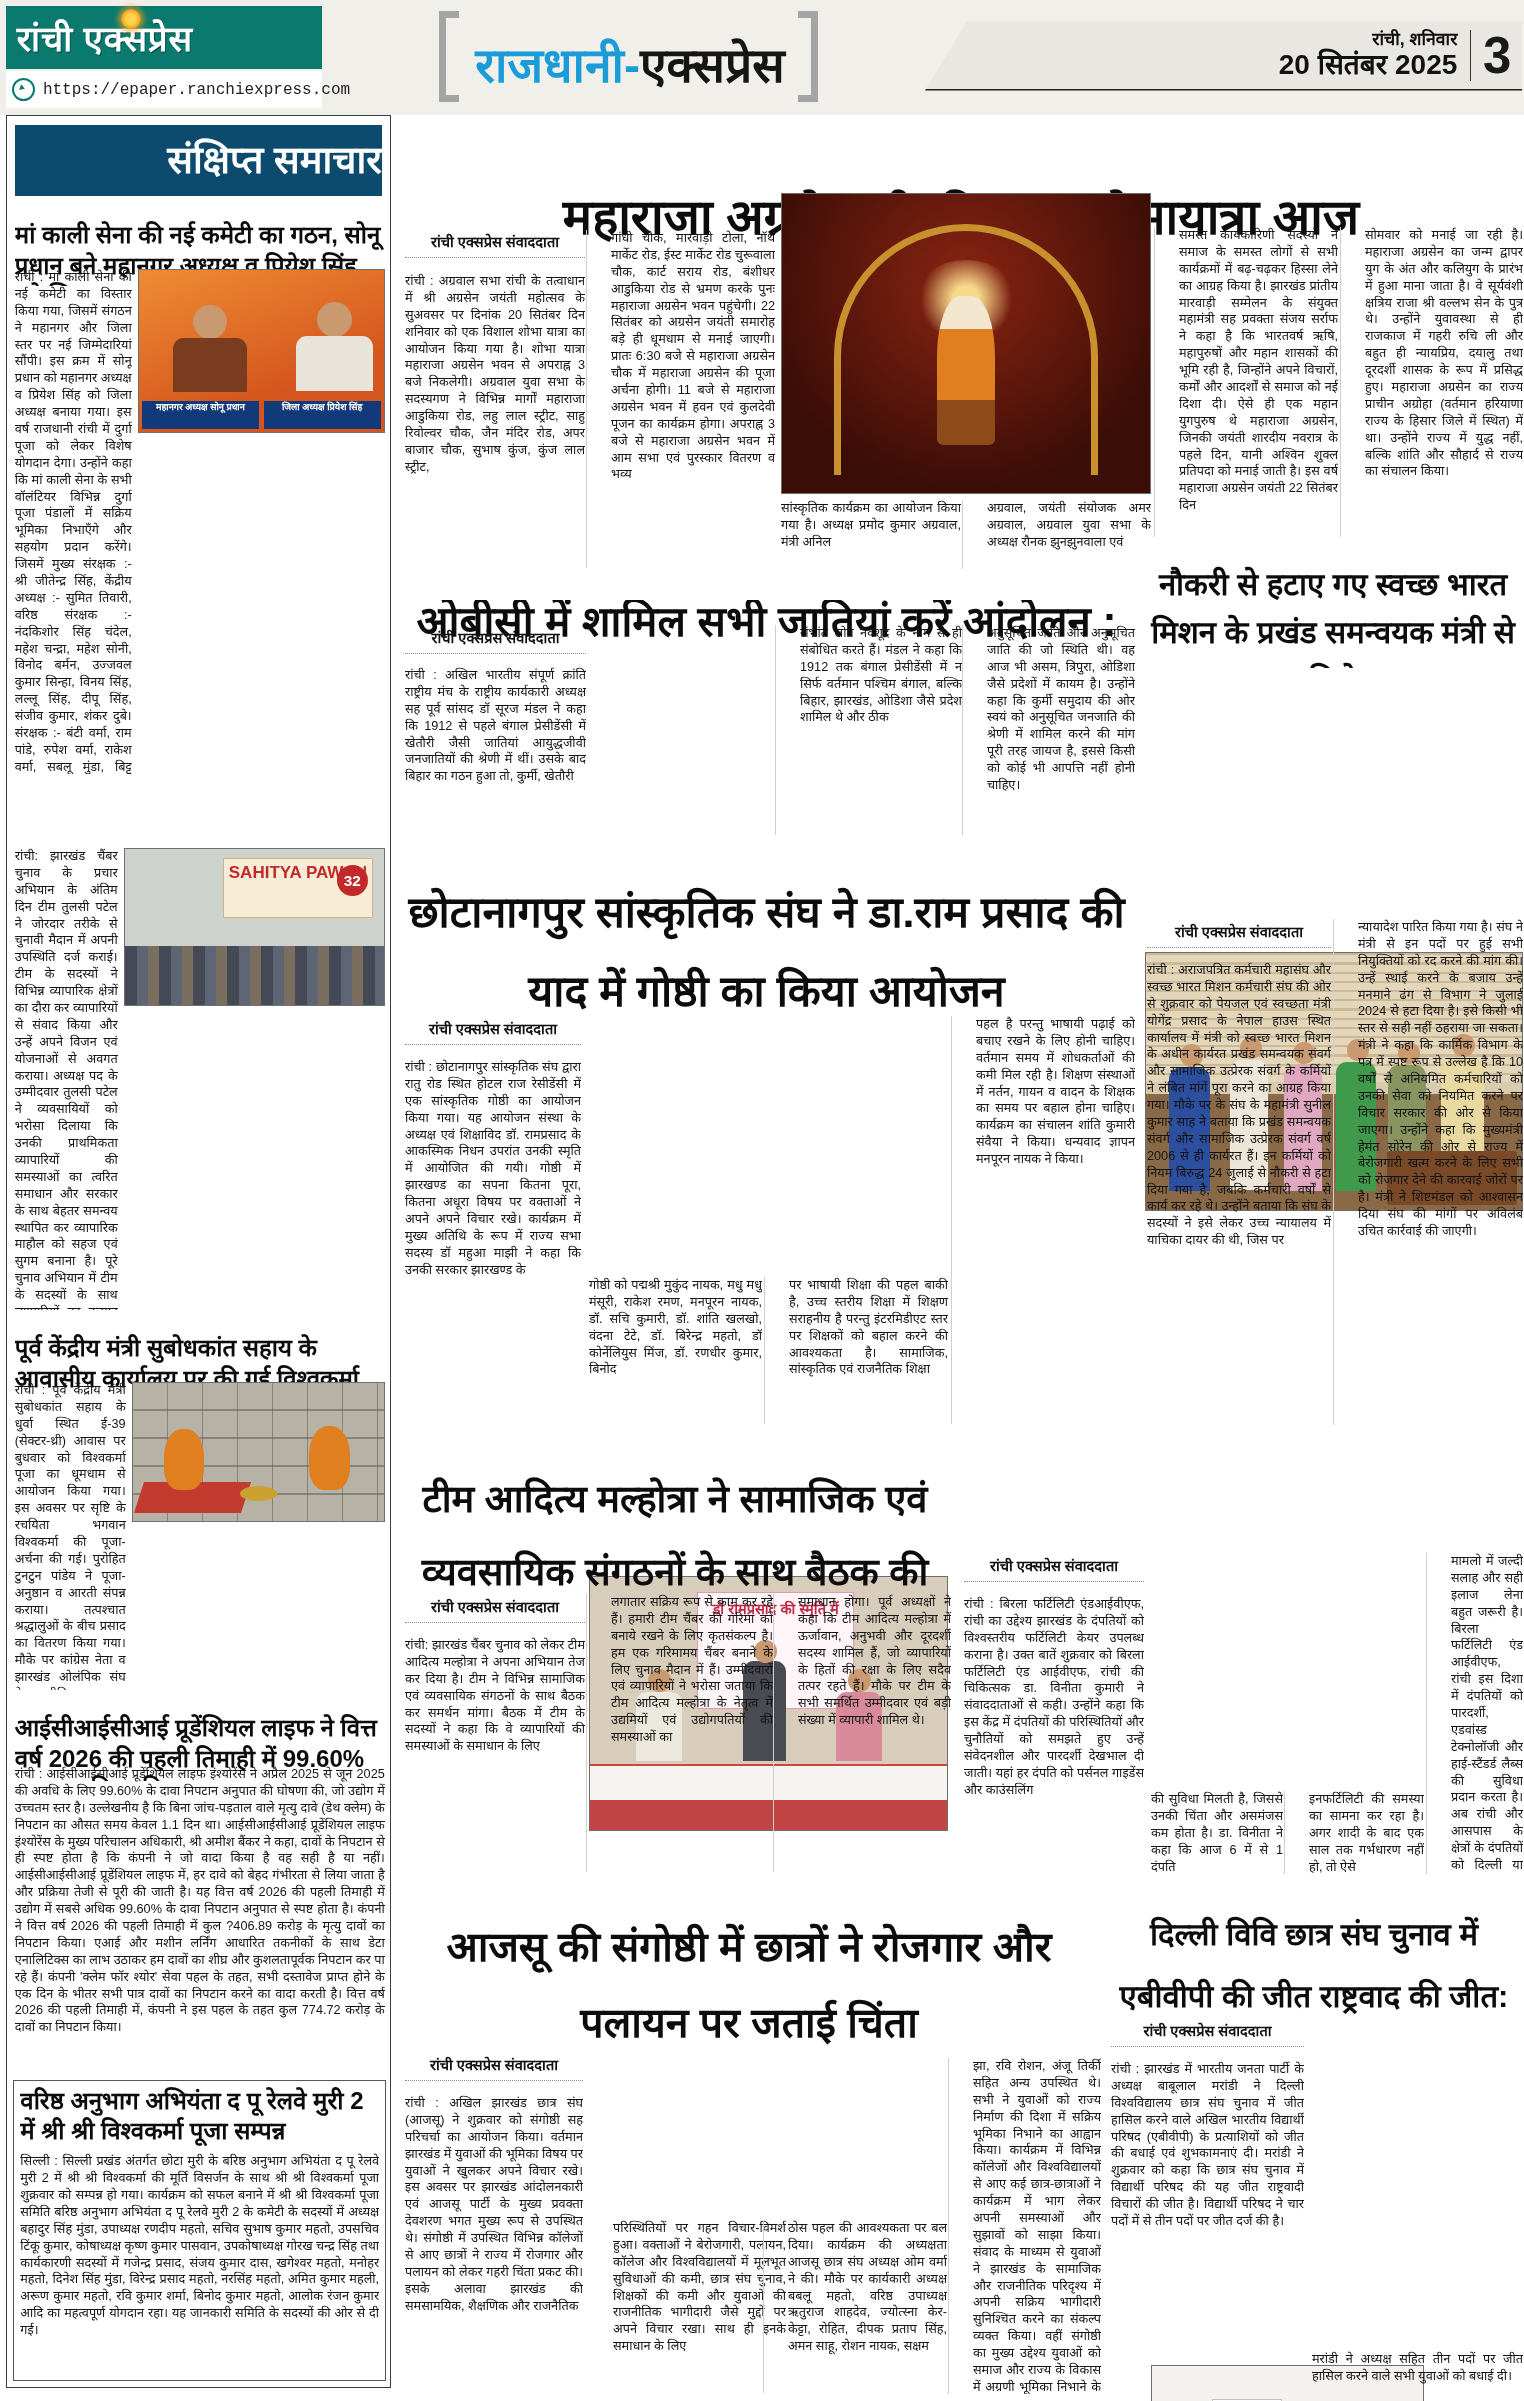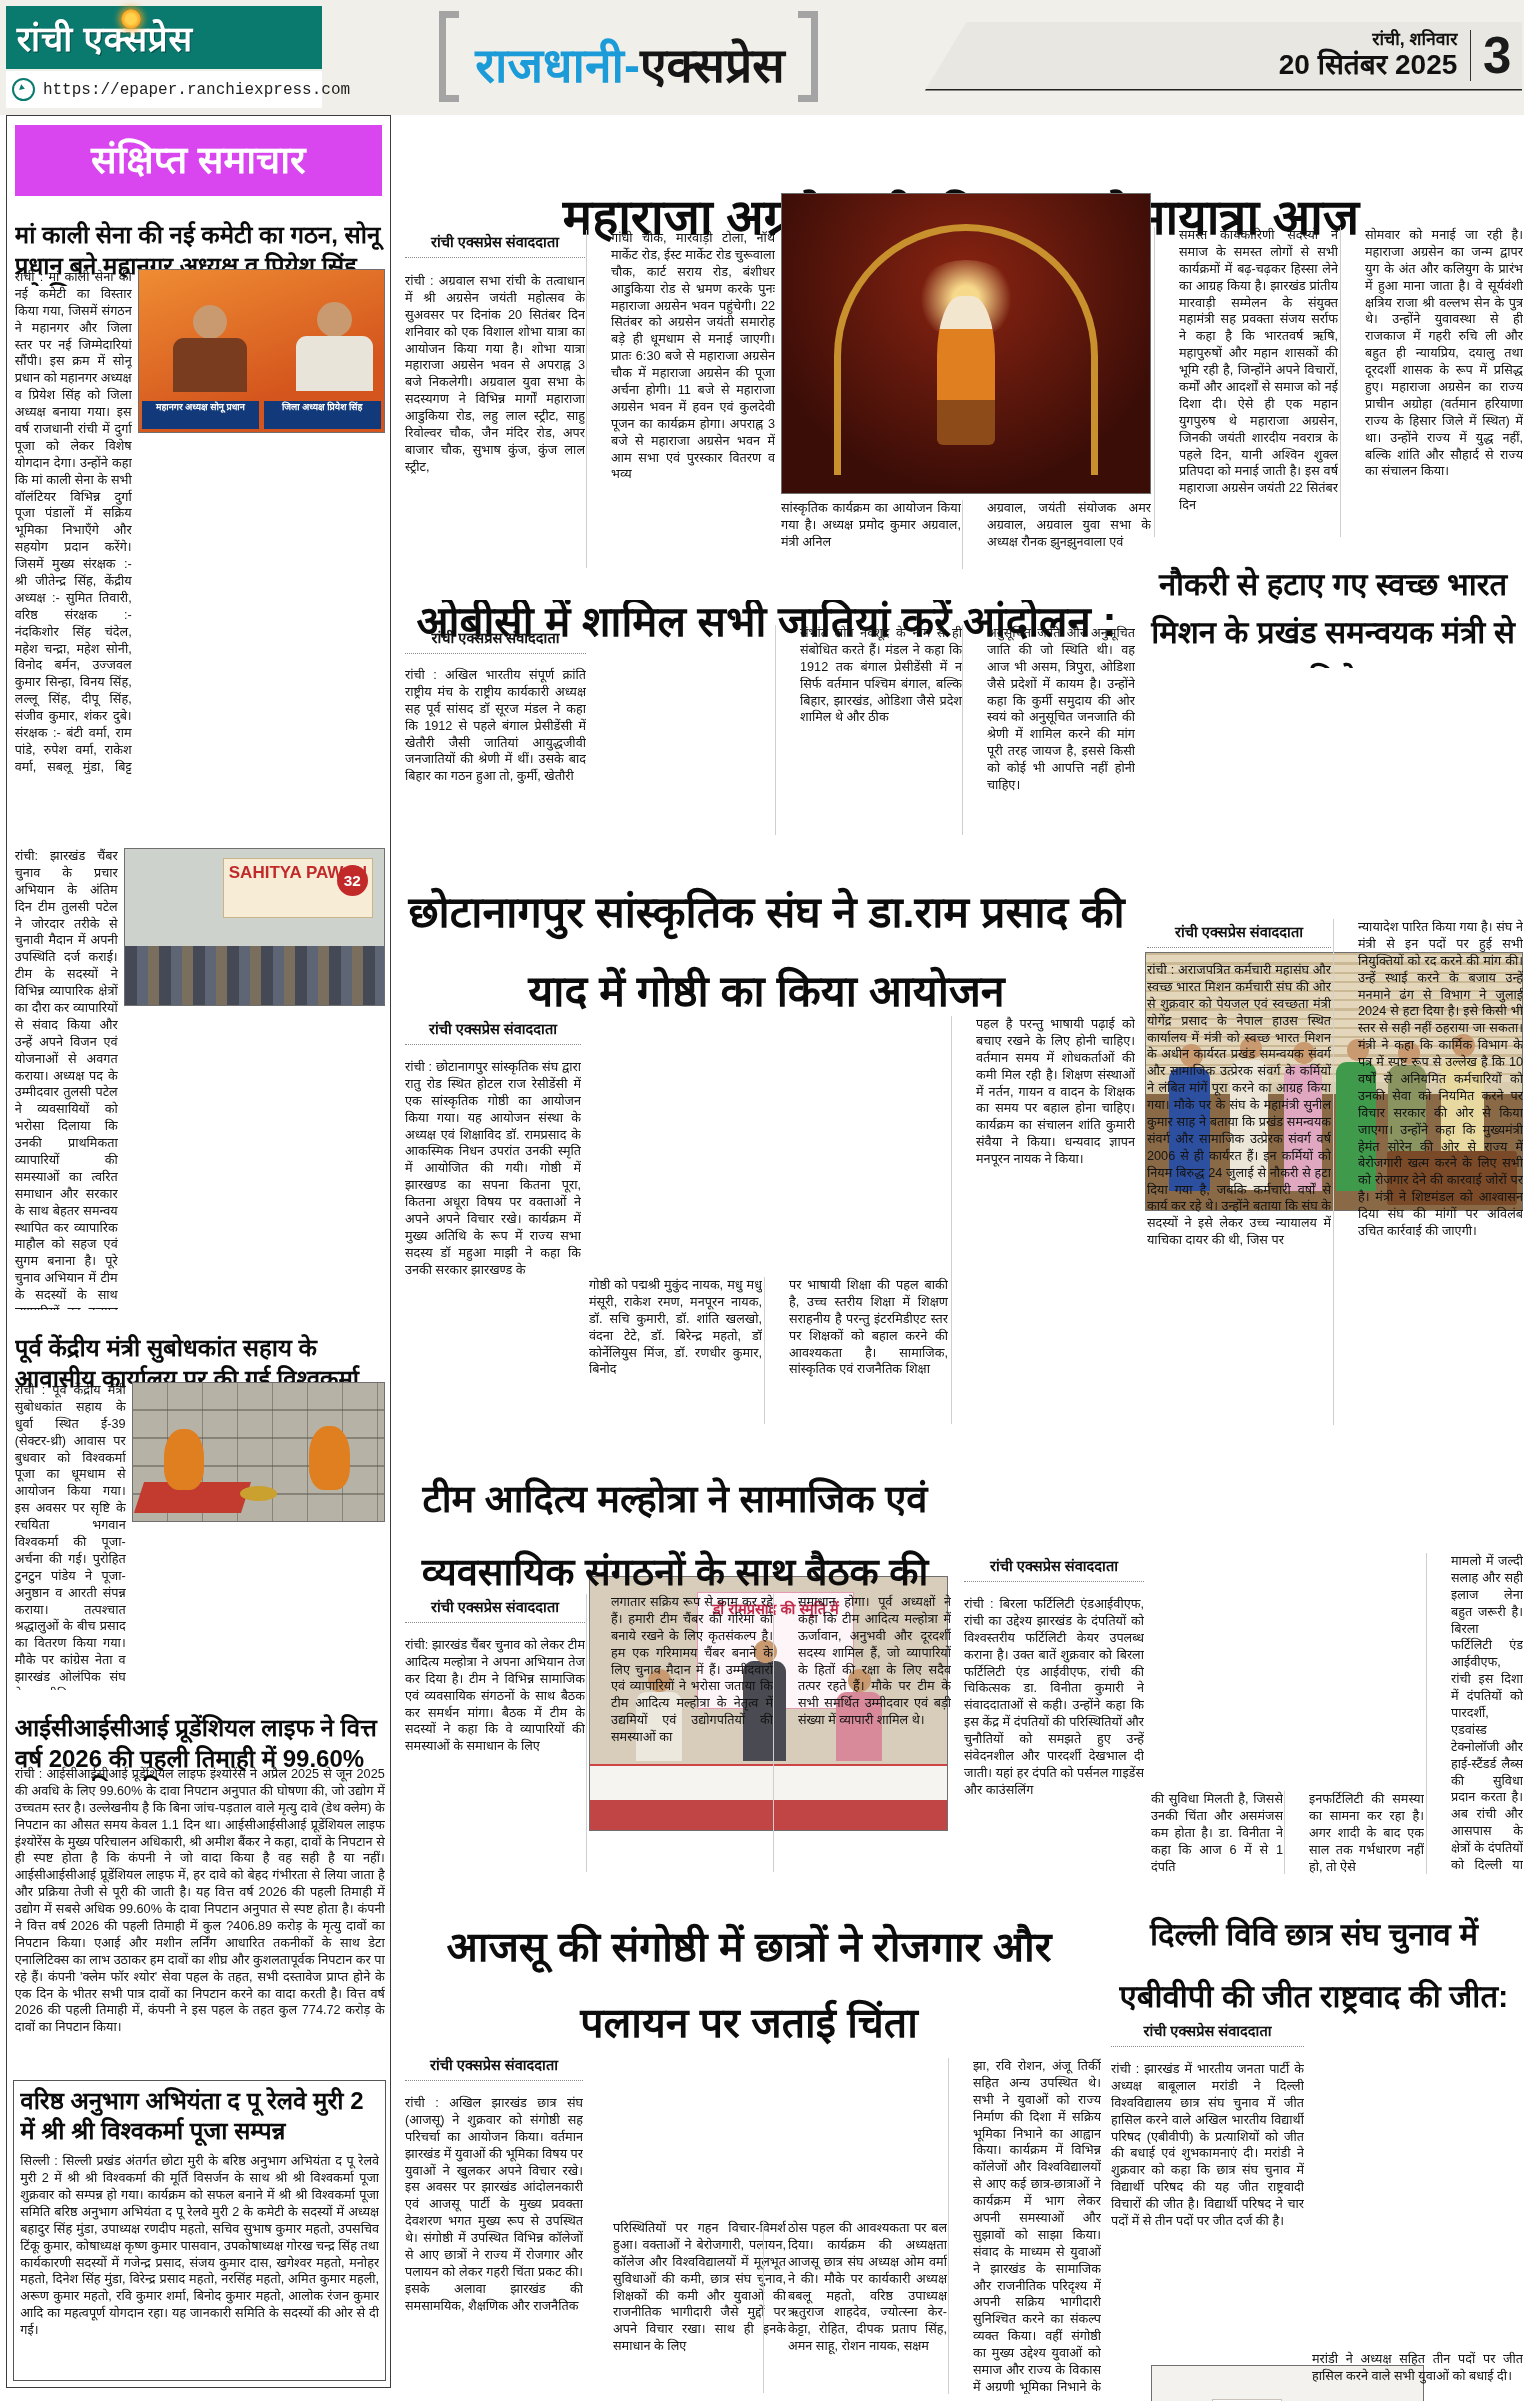--- a/index.html
+++ b/index.html
@@ -35,22 +35,22 @@
   .date-div{width:0;height:51px;border-left:1.5px solid #333;}
   .pageno{font-size:51px;font-weight:800;color:#1a1a1a;}
   
   .bcol{font-size:12.7px;line-height:1.33;text-align:justify;color:#141414;overflow:hidden;margin:0;}
   .rl{border-left:0.8px solid #cfcfcf;padding-left:24px;}
   .byline{font-weight:bold;text-align:center;font-size:14.6px;padding:2.3px 0 5.4px;border-bottom:0.8px dotted #8a8a8a;overflow:hidden;}
   .hl{font-weight:800;color:#0c0c0c;text-align:center;overflow:hidden;}
   .photo{border:0.8px solid #6f6f6f;overflow:hidden;position:relative;background:#ddd;}
   
   .leftcol{left:6.1px;top:115px;width:385px;height:2273px;border:1.5px solid #3c3c3c;background:#fff;}
-  .banner{left:7.7px;top:9.2px;width:367px;height:71px;background:#d946ef;color:#fff;
-          font-size:38px;font-weight:800;text-align:center;line-height:71px;}
+  .banner{left:7.7px;top:9.2px;width:367px;height:71px;background:#0c4a6e;color:#fff;
+          font-size:38px;font-weight:800;text-align:right;line-height:71px;}
   .bh{font-size:24px;font-weight:800;line-height:1.28;color:#0c0c0c;overflow:hidden;text-align:left;}
   
   .cap-strip{position:absolute;background:#123a7a;color:#fff;font-size:9.2px;font-weight:bold;
              text-align:center;line-height:1.15;padding:1.5px 2.3px;overflow:hidden;}
   .head{position:absolute;border-radius:50%;background:#c9996f;}
   .torso{position:absolute;border-radius:10.7px 10.7px 0 0;}
   .ph-kali{background:linear-gradient(160deg,#ef8c33,#d4551d 70%);}
   .ph-sahitya{background:#cdd3cc;}
   .sah-banner{position:absolute;left:38%;top:6%;width:58%;height:38%;background:#f7ecd6;border:0.8px solid #c9b58a;padding:4.6px;}
   .sah-txt{color:#c22a2a;font-weight:800;font-size:17px;line-height:1.05;}

